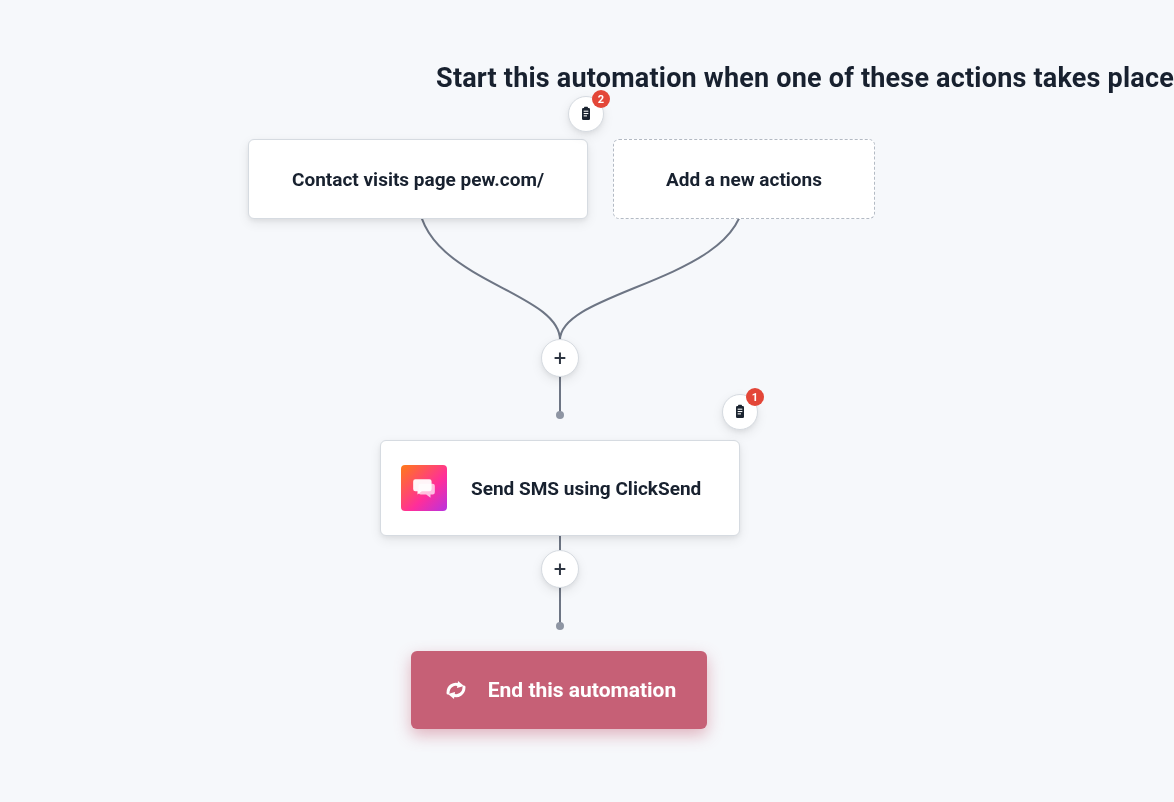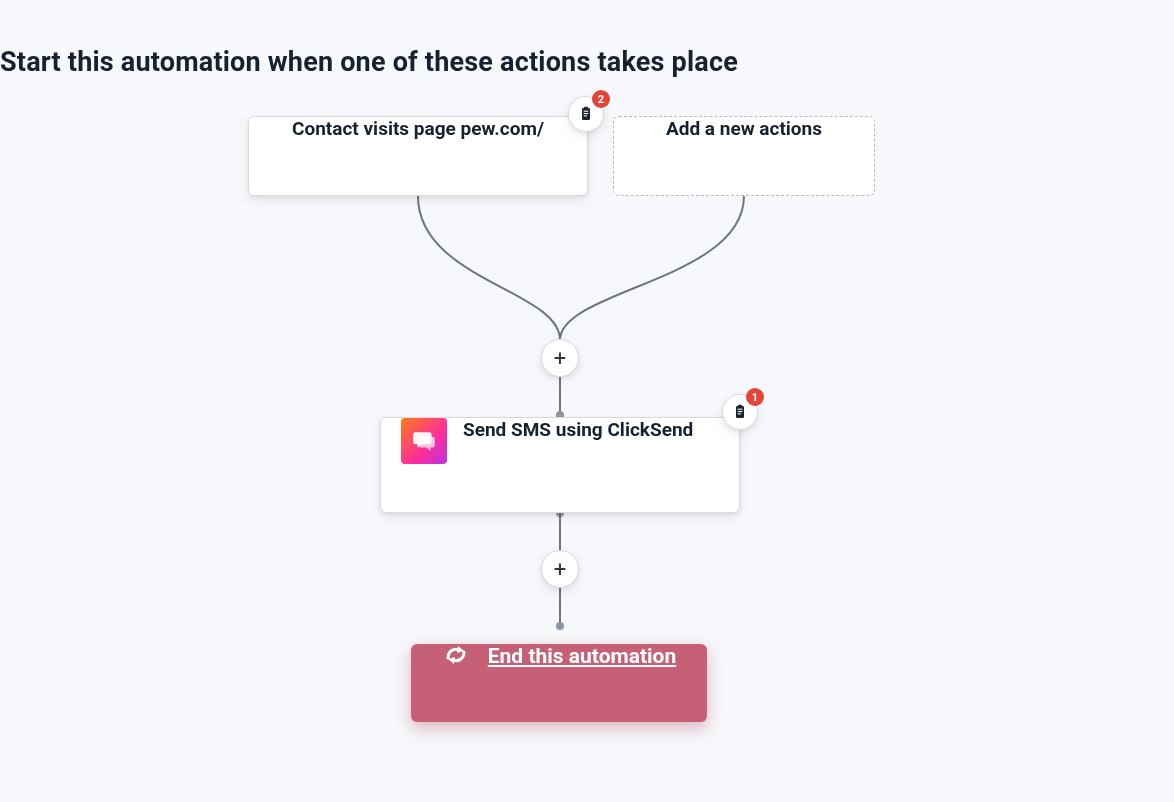--- a/index.html
+++ b/index.html
@@ -25,22 +25,22 @@
     overflow:hidden;
   }
   .canvas{
     position:relative;
     width:1174px;
     height:802px;
   }
   .heading{
     position:absolute;
     left:0; right:0;
-    top:46px;
-    text-align:left;
+    top:62px;
+    text-align:right;
     font-size:27px;
     font-weight:700;
     letter-spacing:0.2px;
   }
   
   svg.connectors{
     position:absolute;
     left:0; top:0;
     width:1174px;
     height:802px;
@@ -57,47 +57,48 @@
     stroke:none;
   }
 
   
   .node{
     position:absolute;
     background:var(--card-bg);
     border:1px solid var(--card-border);
     border-radius:6px;
     display:flex;
-    align-items:flex-start;
+    align-items:center;
     justify-content:center;
     box-sizing:border-box;
     font-weight:700;
     font-size:19px;
     white-space:nowrap;
+    margin-top:23px;
   }
   .node.trigger{
     width:340px;
     height:80px;
     box-shadow:var(--card-shadow);
   }
   .node.dashed{
     border:1.5px dashed #b3bac4;
     box-shadow:none;
     width:262px;
     height:80px;
     font-size:19px;
     color:var(--text);
   }
   .node.action{
     width:360px;
     height:96px;
     box-shadow:var(--card-shadow);
     justify-content:flex-start;
     padding:0 20px;
-    gap:16px;
+    gap:24px;
   }
   .node.end{
     width:296px;
     height:78px;
     background:var(--end-bg);
     color:var(--end-text);
     border:none;
     box-shadow:0 6px 16px rgba(198,96,118,0.45);
     font-size:21px;
     gap:18px;
@@ -231,21 +232,21 @@
       <rect x="8.5" y="10.5" width="7" height="1.6" fill="#ffffff"></rect>
       <rect x="8.5" y="14" width="5" height="1.6" fill="#ffffff"></rect>
     </svg>
     <span class="count">1</span>
   </div>
 
   <div class="plus-btn" style="left:541px; top:550px;">
     <span>+</span>
   </div>
 
-  <div class="node end" style="left:411px; top:644px;text-decoration:underline;">
+  <div class="node end" style="left:411px; top:628px;">
     <svg width="28" height="22" viewBox="0 0 28 22">
       <path d="M6 14 C6 7, 12 4, 17 6" stroke="#ffffff" stroke-width="3" fill="none" stroke-linecap="round"></path>
       <polygon points="16,2 22,7 15,9" fill="#ffffff"></polygon>
       <path d="M22 8 C22 15, 16 18, 11 16" stroke="#ffffff" stroke-width="3" fill="none" stroke-linecap="round"></path>
       <polygon points="12,20 6,15 13,13" fill="#ffffff"></polygon>
     </svg>
     <span>End this automation</span>
   </div>
 
 </div>

